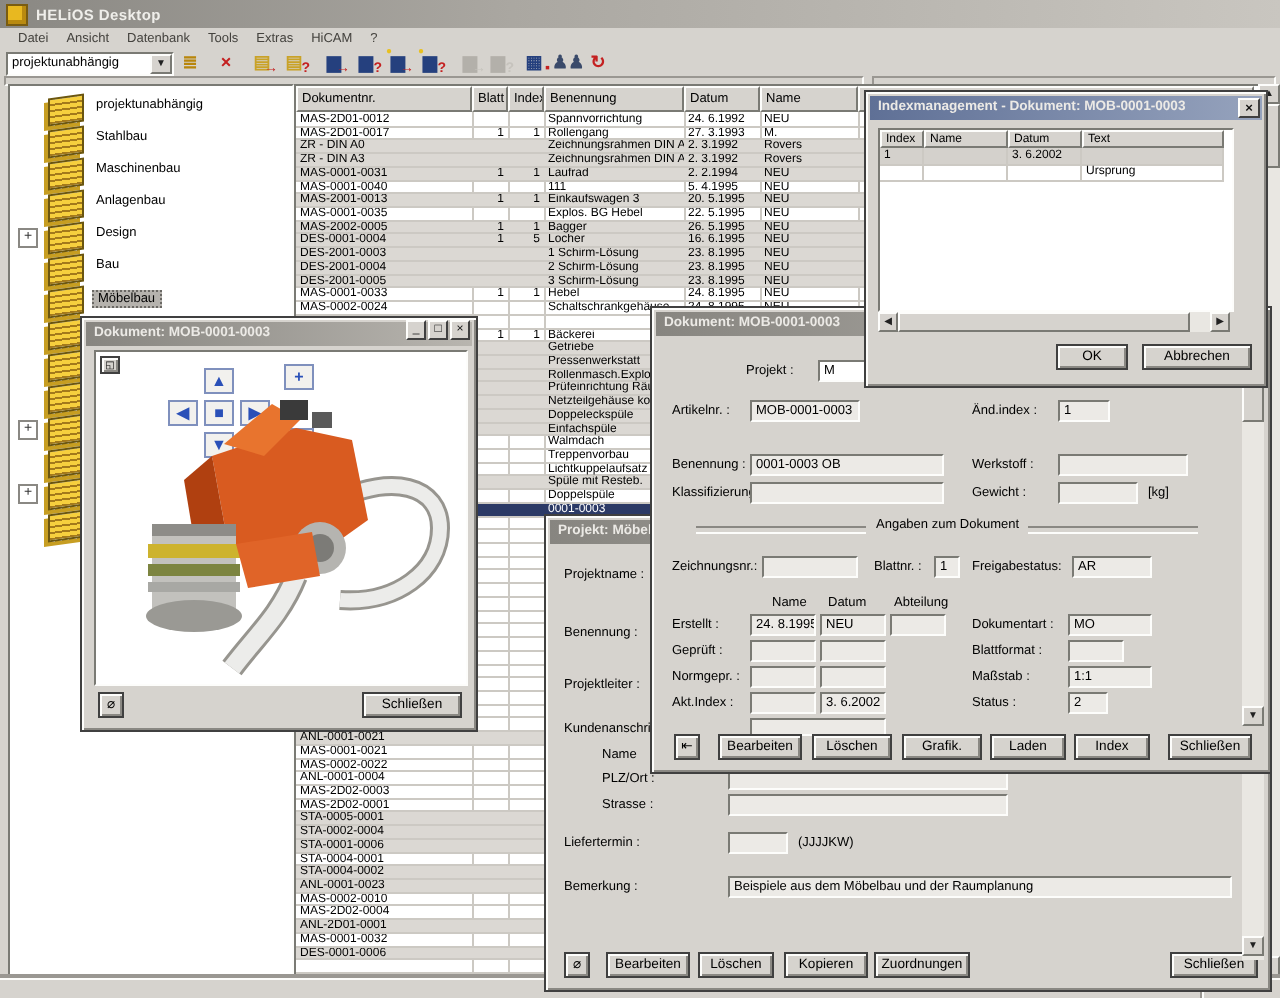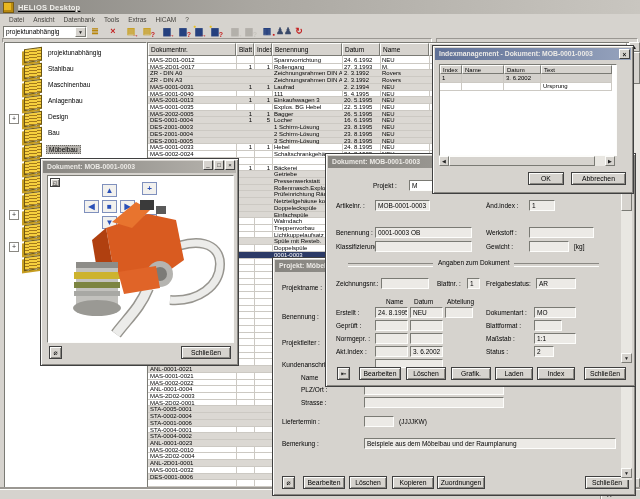--- a/index.html
+++ b/index.html
@@ -1,20 +1,20 @@
 <!DOCTYPE html>
 <html><head>
 <meta charset="utf-8">
 <style>
   html,body{margin:0;padding:0;background:#555;}
   #screen{position:relative;width:640px;height:499px;background:#d6d3ce;overflow:hidden;
           font-family:"Liberation Sans",sans-serif;color:#000;}
   
   .titlebar{position:absolute;left:0;top:0;width:640px;height:14px;
-            background:linear-gradient(90deg,#8a8883,#aaa7a1 40%,#c9c6c0);display:flex;align-items:center;text-decoration:underline;}
+            background:linear-gradient(90deg,#8a8883,#aaa7a1 40%,#c9c6c0);display:flex;align-items:center;}
   .appicon{width:9px;height:9px;margin:0 4px 0 3px;background:#e8b820;border:1px solid #7a5c10;
            box-shadow:inset -2px -2px 0 #b98a10;}
   .apptitle{font-size:7.5px;font-weight:bold;color:#efeeea;letter-spacing:.2px;}
   .menubar{position:absolute;left:0;top:14px;width:640px;height:11px;display:flex;align-items:center;}
   .menu-item{font-size:6.5px;color:#44423e;margin-left:9px;}
   .toolbar{position:absolute;left:0;top:25px;width:640px;height:12px;}
   .combo{position:absolute;left:3px;top:1px;width:80px;height:10px;background:#fff;
          border:1px solid;border-color:#7a7a74 #fdfdfb #fdfdfb #7a7a74;font-size:6.5px;line-height:9px;
          padding-left:2px;}
   .combo-arrow{position:absolute;right:0;top:0;width:9px;height:8px;background:#d6d3ce;

